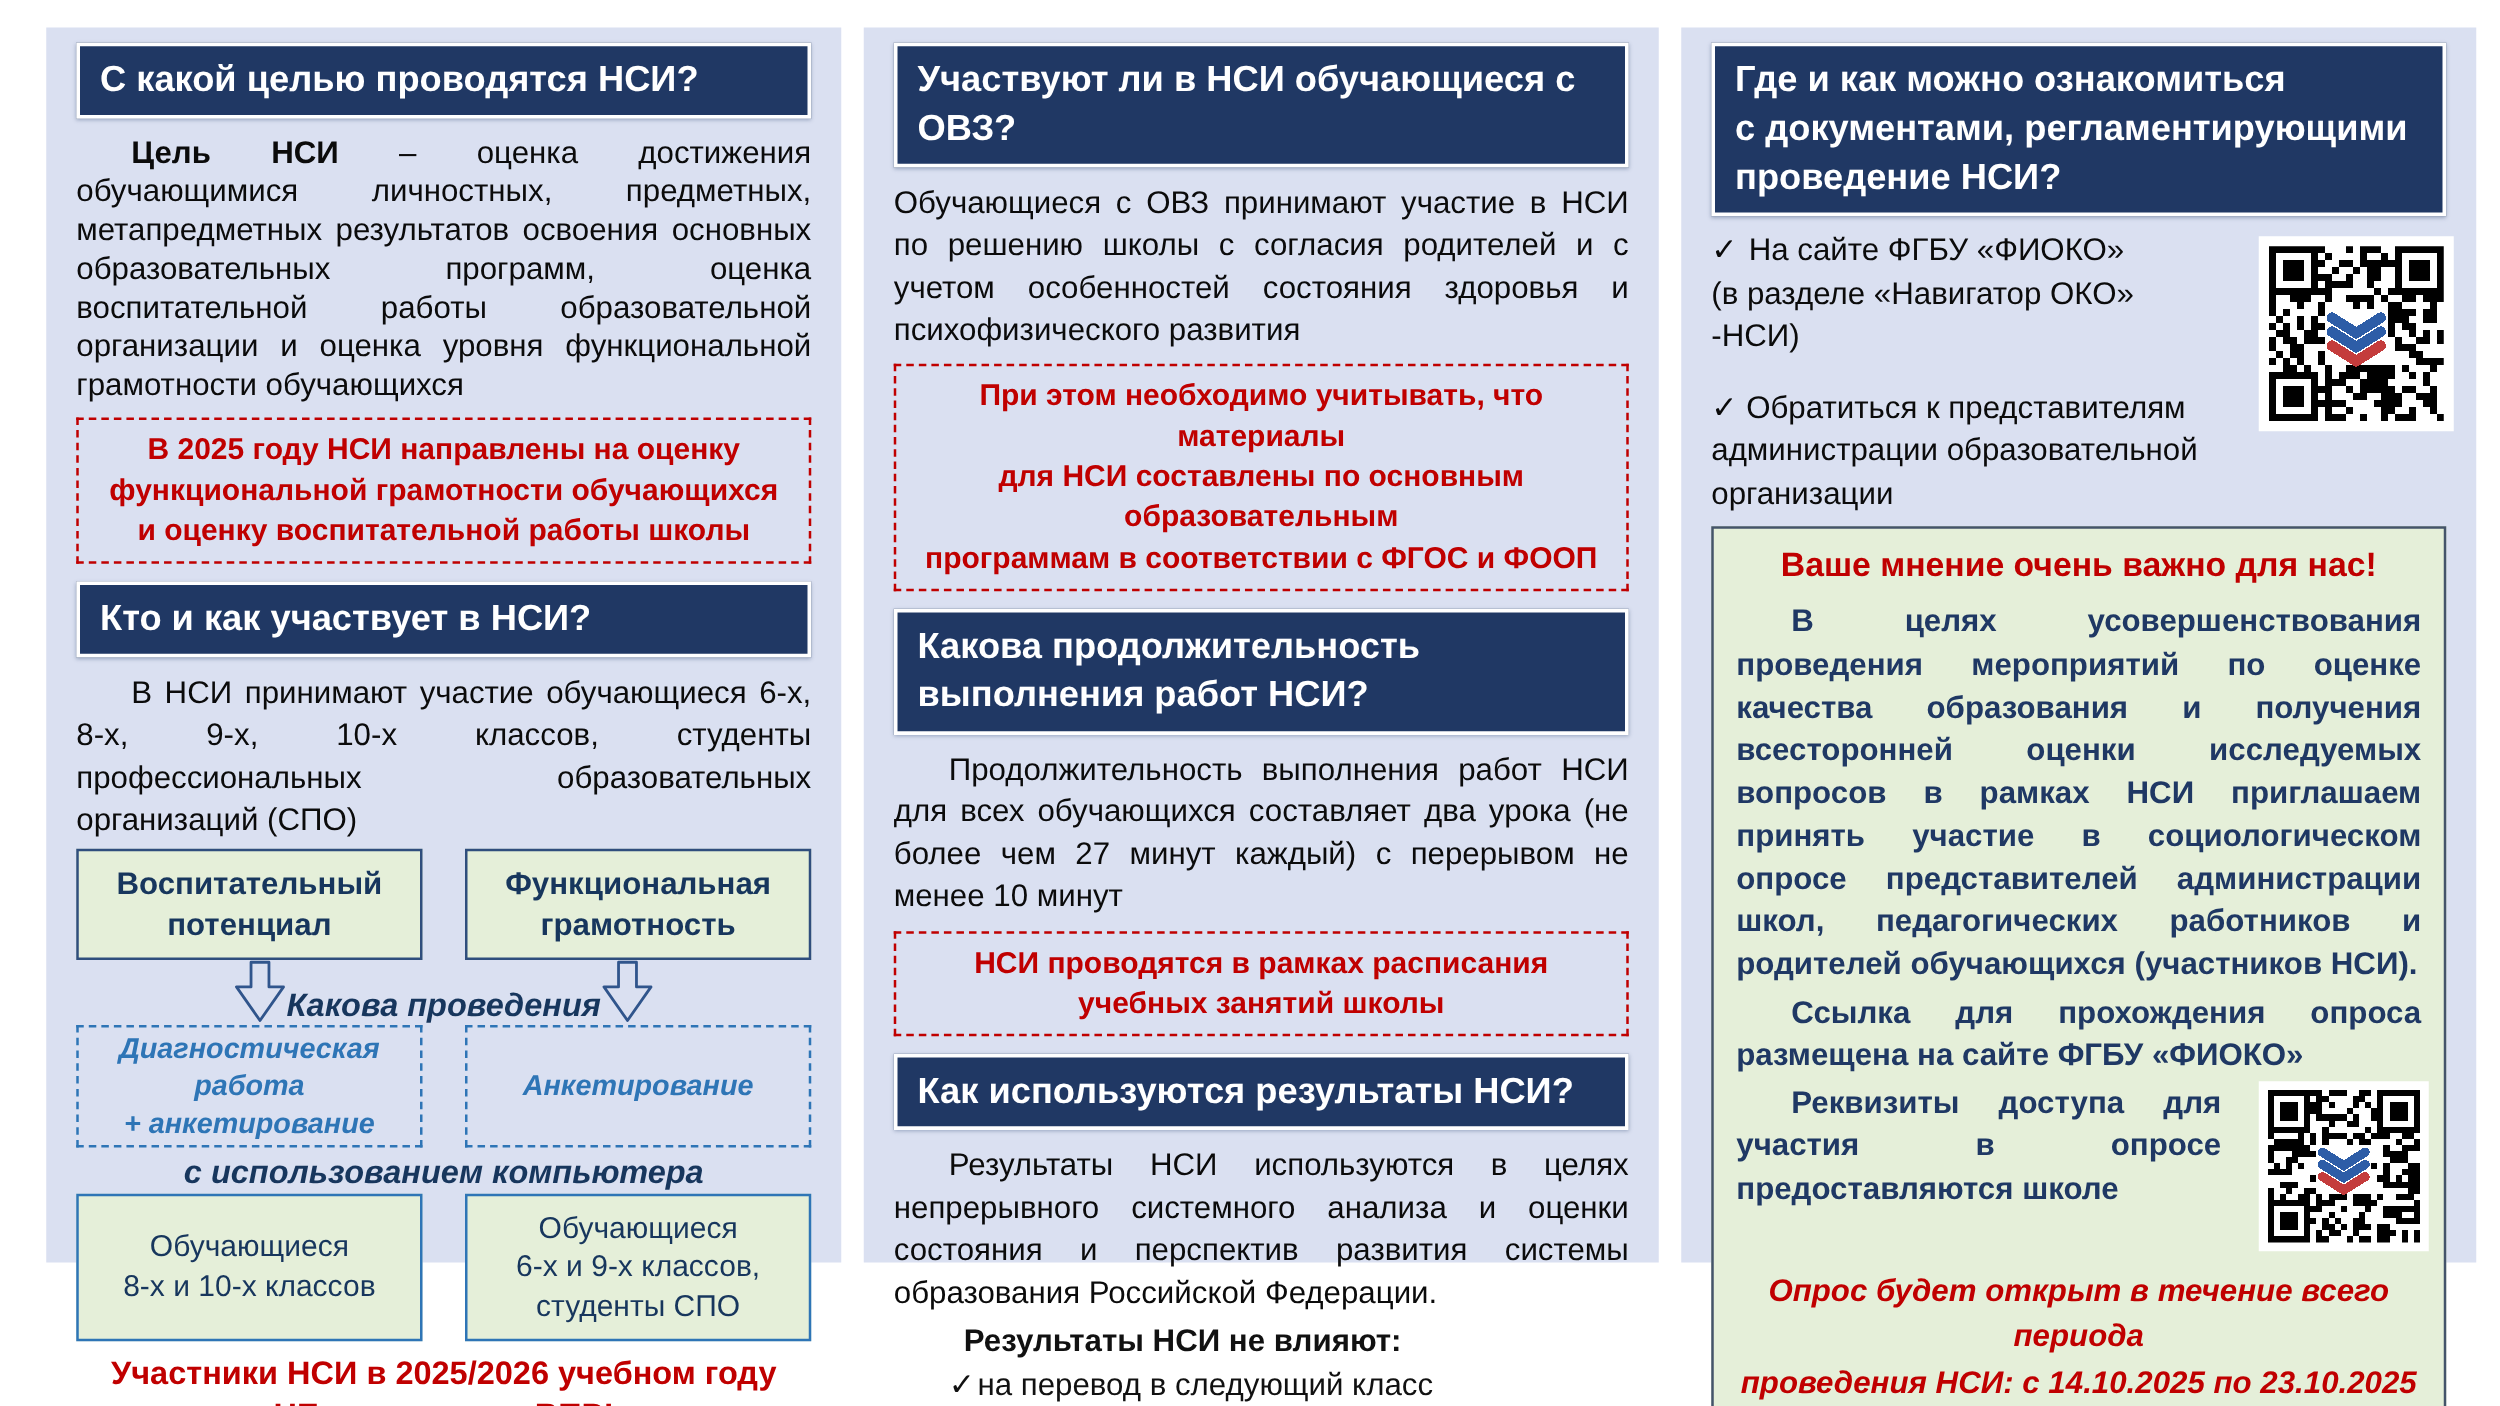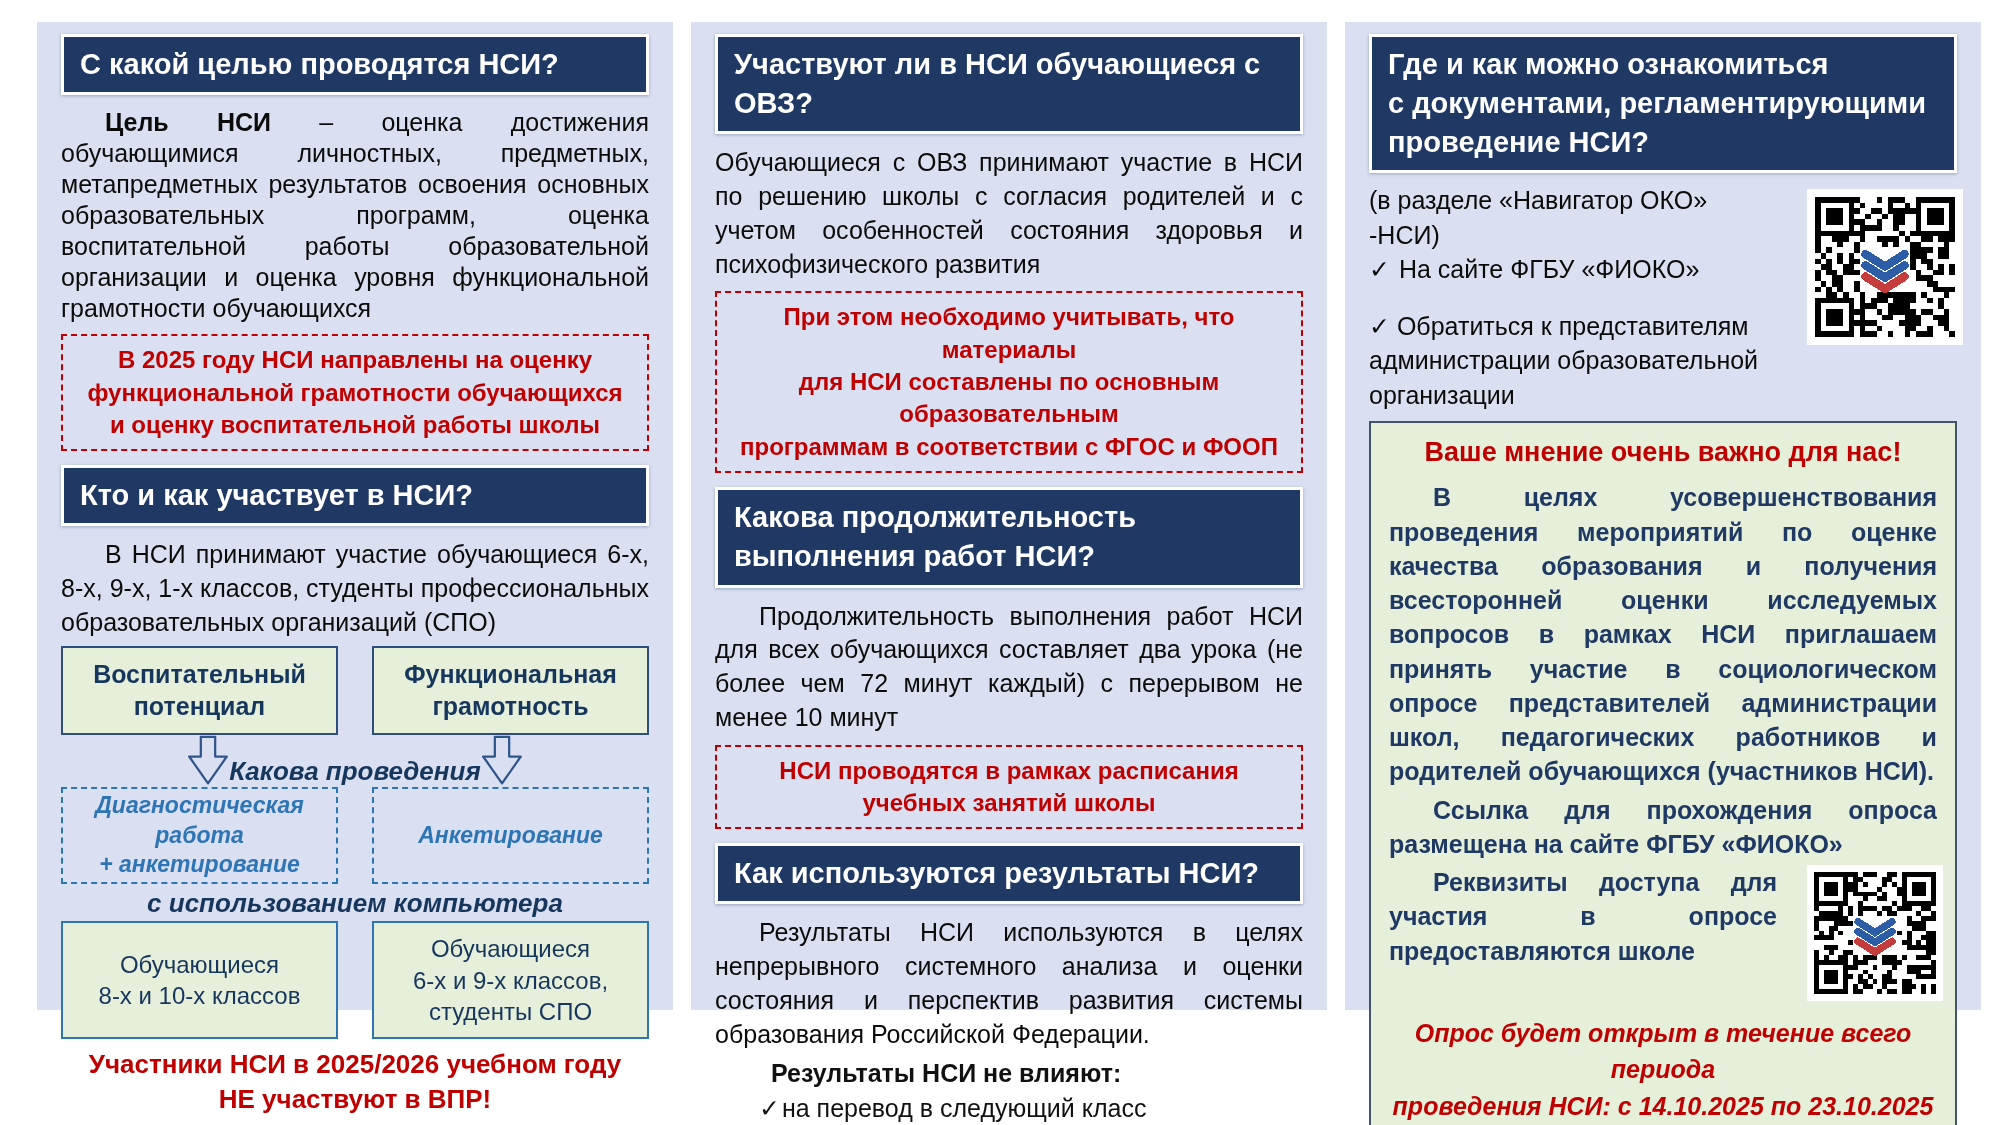--- a/index.html
+++ b/index.html
@@ -87,21 +87,21 @@
 
 <div class="page">
 
   <section class="col">
     <div class="qh">С какой целью проводятся НСИ?</div>
     <p class="body indent"><b>Цель НСИ</b><span> – оценка достижения обучающимися личностных, предметных, метапредметных результатов освоения основных образовательных программ, оценка воспитательной работы образовательной организации и оценка уровня функциональной грамотности обучающихся</span></p>
     <div class="alert-red">В 2025 году НСИ направлены на оценку
 функциональной грамотности обучающихся
 и оценку воспитательной работы школы</div>
     <div class="qh">Кто и как участвует в НСИ?</div>
-    <p class="body indent lh35">В НСИ принимают участие обучающиеся 6-х, 8-х, 9-х, 1-х классов, студенты профессиональных образовательных организаций (СПО)</p>
+    <p class="body indent lh35">В НСИ принимают участие обучающиеся 6-х, 8-х, 9-х, 10-х классов, студенты профессиональных образовательных организаций (СПО)</p>
 
     <div class="grid2">
       <div class="gbox">Воспитательный
 потенциал</div>
       <div class="gbox">Функциональная
 грамотность</div>
     </div>
 
     <div class="arrow-row">
       <div class="arrow-cell">
@@ -140,21 +140,21 @@
   <section class="col">
     <div class="qh">Участвуют ли в НСИ обучающиеся с
 ОВЗ?</div>
     <p class="body lh35">Обучающиеся с ОВЗ принимают участие в НСИ по решению школы с согласия родителей и с учетом особенностей состояния здоровья и психофизического развития</p>
     <div class="alert-red">При этом необходимо учитывать, что материалы
 для НСИ составлены по основным образовательным
 программам в соответствии с ФГОС и ФООП</div>
 
     <div class="qh">Какова продолжительность
 выполнения работ НСИ?</div>
-    <p class="body indent lh35">Продолжительность выполнения работ НСИ для всех обучающихся составляет два урока (не более чем 72 минут каждый) с перерывом не менее 10 минут</p>
+    <p class="body indent lh35">Продолжительность выполнения работ НСИ для всех обучающихся составляет два урока (не более чем 27 минут каждый) с перерывом не менее 10 минут</p>
     <div class="alert-red">НСИ проводятся в рамках расписания
 учебных занятий школы</div>
 
     <div class="qh">Как используются результаты НСИ?</div>
     <p class="body indent lh35">Результаты НСИ используются в целях непрерывного системного анализа и оценки состояния и перспектив развития системы образования Российской Федерации.</p>
     <div class="subhead">Результаты НСИ не влияют:</div>
     <div class="chkline">
         <span class="tick">✓</span>
         <span>на перевод в следующий класс</span>
       </div>
@@ -376,22 +376,22 @@
             <rect x="1" y="19" width="5" height="5" fill="#fff"></rect>
             <rect x="2" y="20" width="3" height="3" fill="#000"></rect>
             <g fill="none" stroke-linecap="round">
               <path d="M9 10.2 L12.5 12.4 L16 10.2" stroke="#2d5da7" stroke-width="1.5"></path>
               <path d="M9 12.2 L12.5 14.4 L16 12.2" stroke="#2d5da7" stroke-width="1.5"></path>
               <path d="M9 14.2 L12.5 16.4 L16 14.2" stroke="#c43c3c" stroke-width="1.5"></path>
             </g>
           </svg>
       </div>
       <div class="checkblock">
+        <span class="ln"><span class="tick">✓</span> <span>На сайте ФГБУ «ФИОКО»</span></span>
         <span class="ln">(в разделе «Навигатор ОКО» -НСИ)</span>
-        <span class="ln"><span class="tick">✓</span> <span>На сайте ФГБУ «ФИОКО»</span></span>
       </div>
       <div class="gap"></div>
       <div class="checkblock">
         <span>✓</span> <span>Обратиться к представителям администрации образовательной организации</span>
       </div>
     </div>
 
     <div class="survey">
       <div class="survey-title">Ваше мнение очень важно для нас!</div>
       <p class="sp indent">В целях усовершенствования проведения мероприятий по оценке качества образования и получения всесторонней оценки исследуемых вопросов в рамках НСИ приглашаем принять участие в социологическом опросе представителей администрации школ, педагогических работников и родителей обучающихся (участников НСИ).</p>

